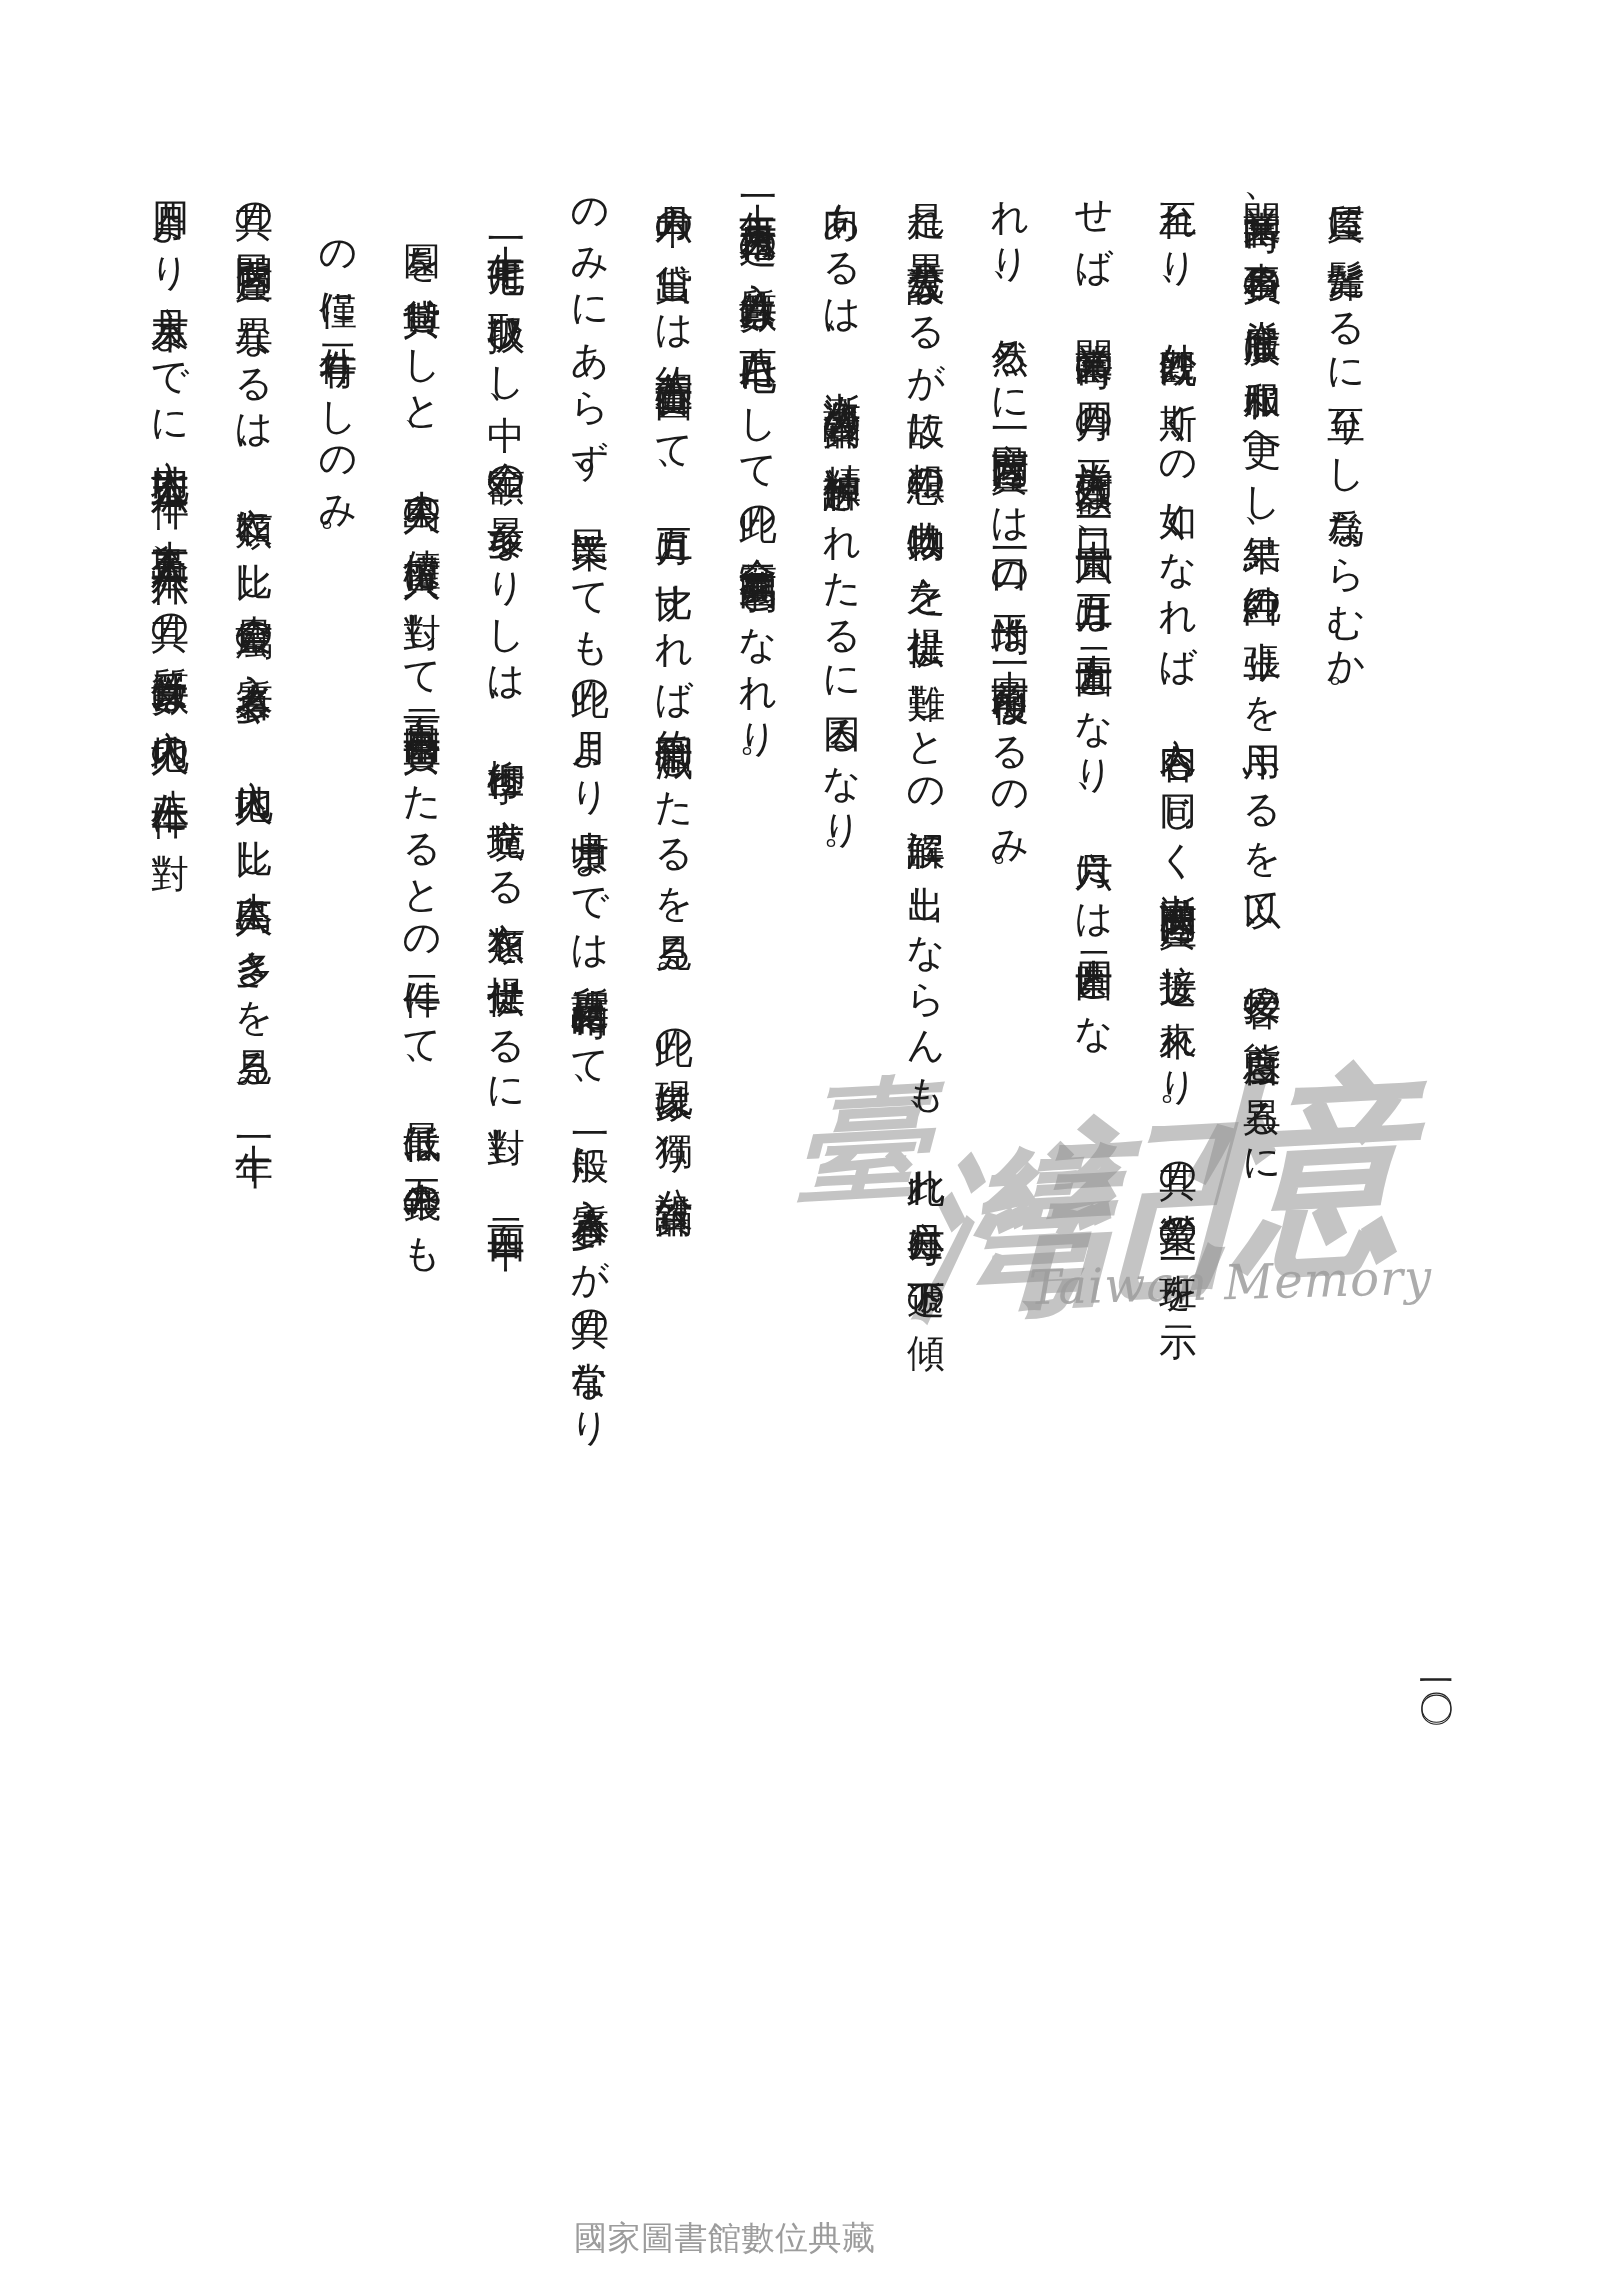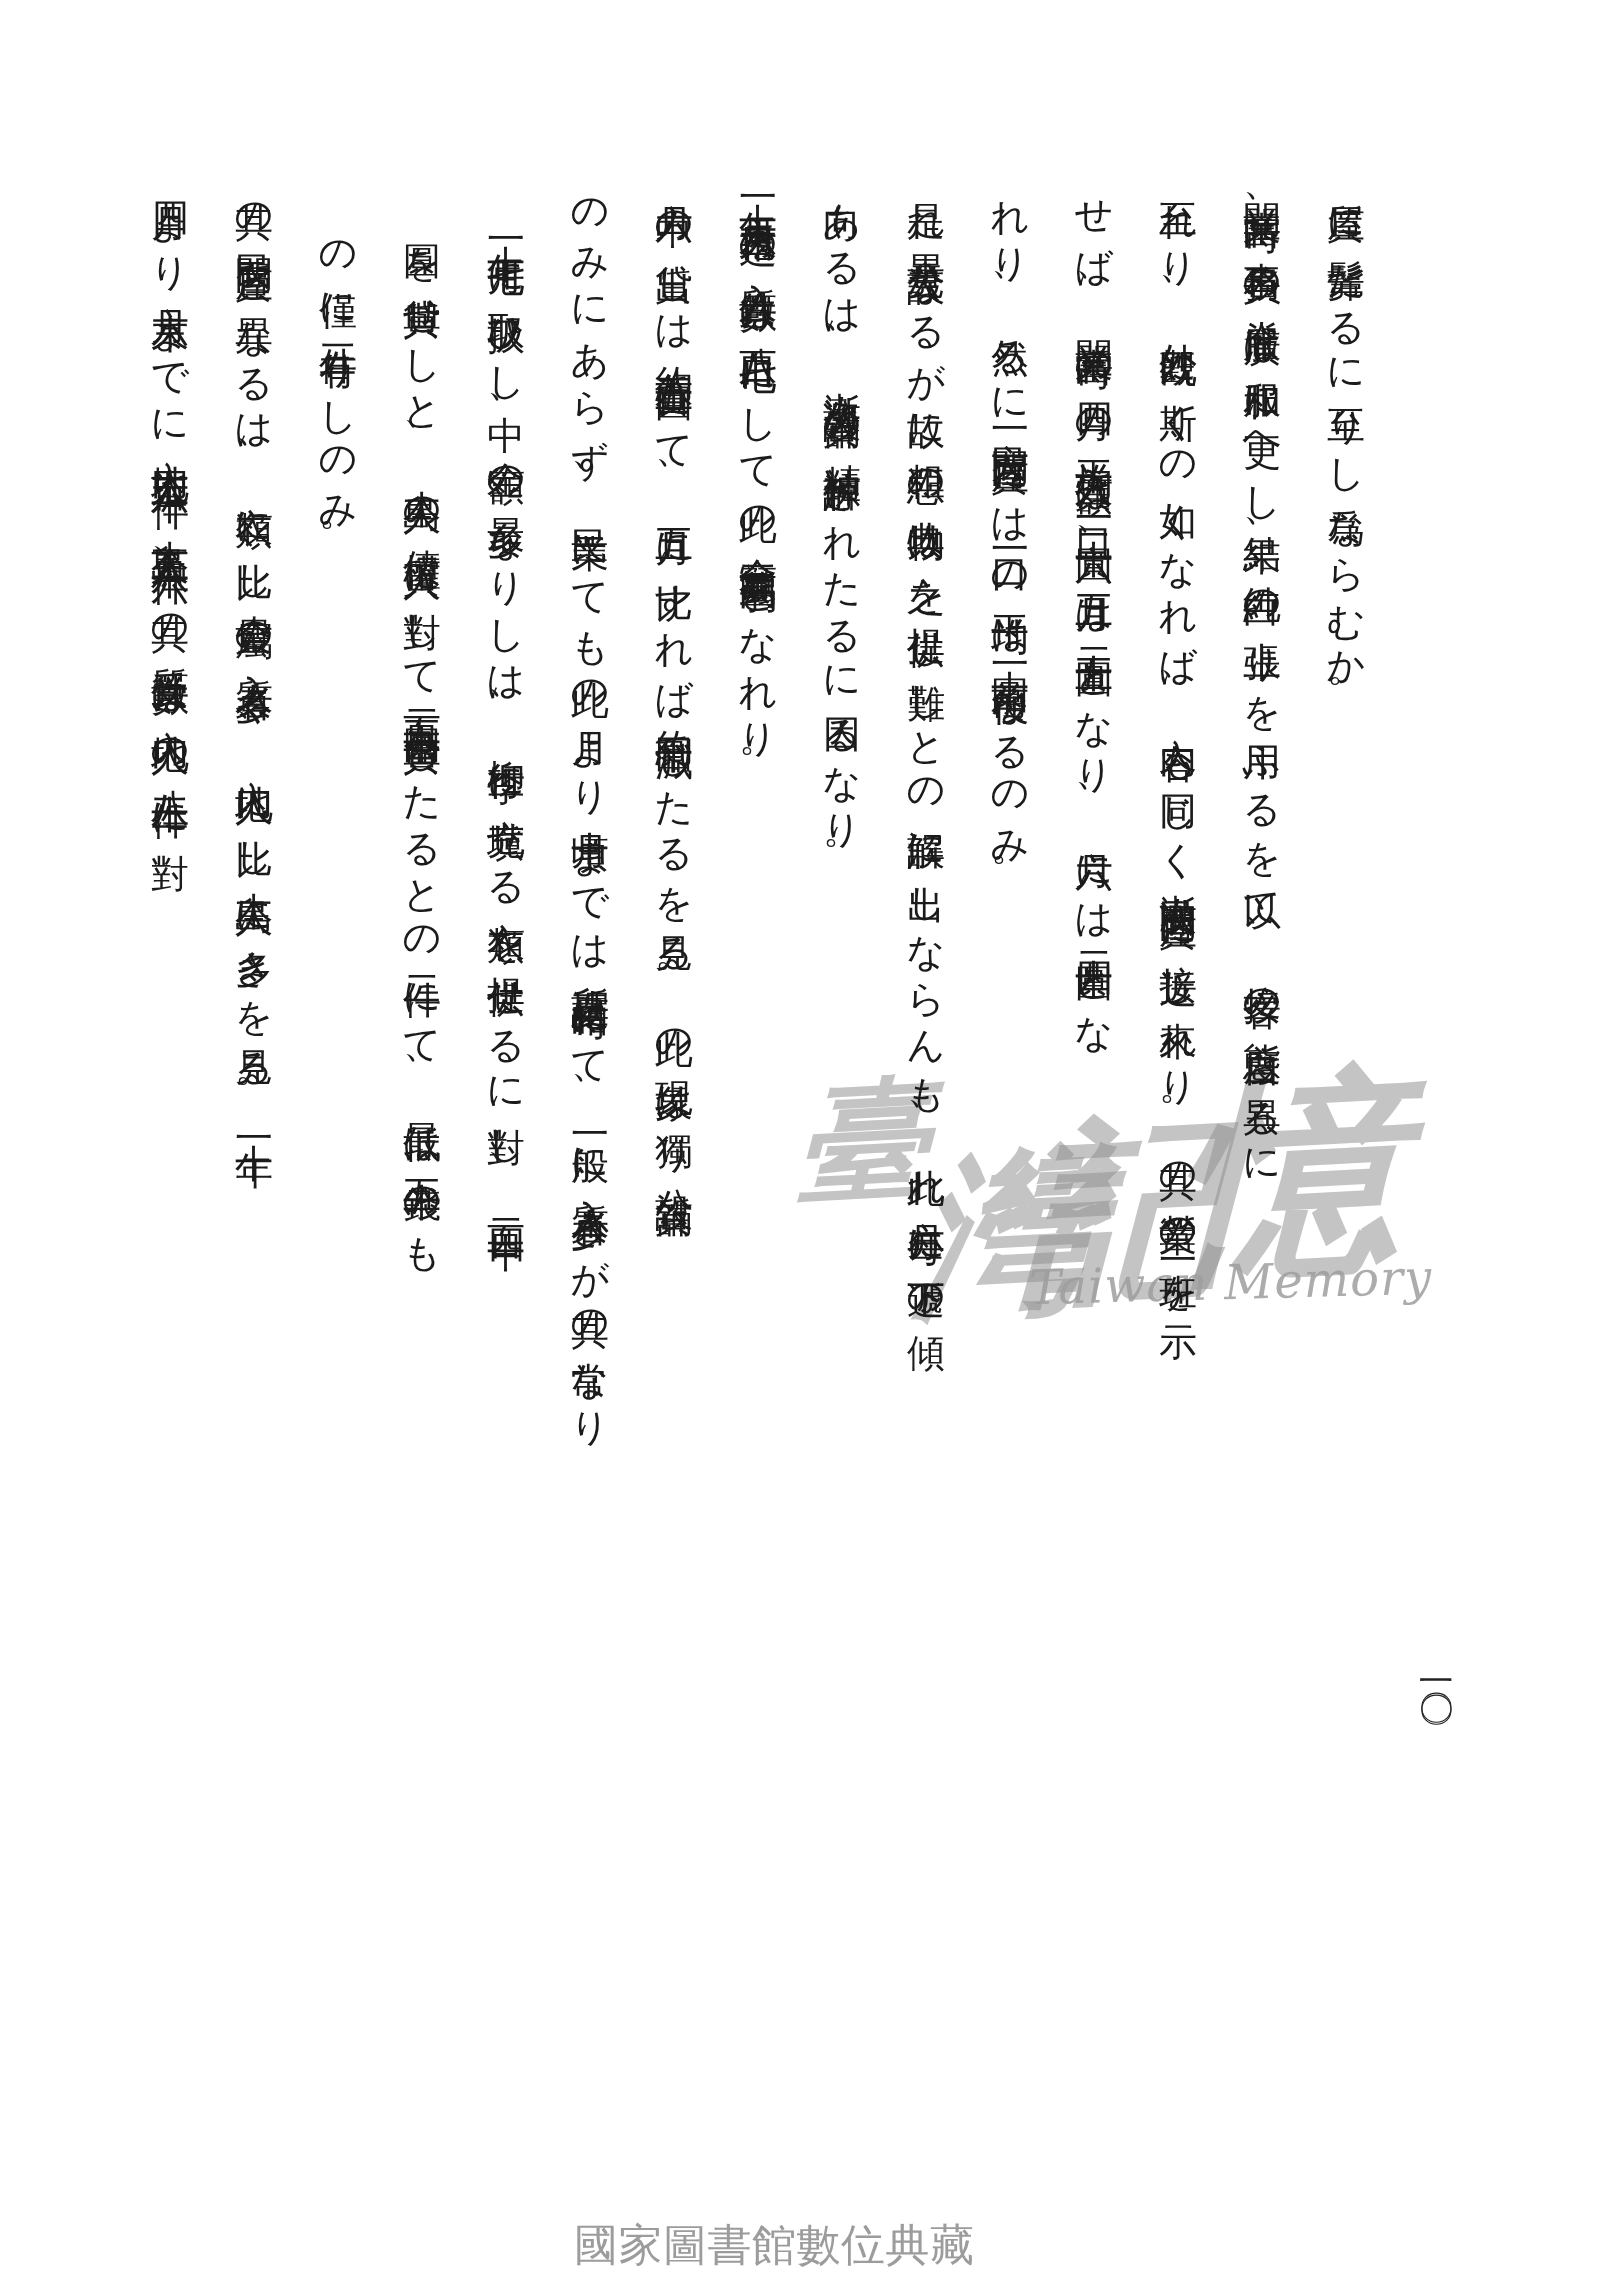--- a/index.html
+++ b/index.html
@@ -66,21 +66,21 @@
     opacity:0.85;
     letter-spacing:1px;
     white-space:nowrap;
     transform:rotate(-1.5deg);
     font-family:"DejaVu Serif","Liberation Serif",serif;
   }
   
   .footer{
     position:absolute;
     left:574px;top:2216px;
-    font-size:44px;
+    font-size:33px;
     letter-spacing:0.5px;
     color:#9c9c9c;
     font-family:"DejaVu Sans","Liberation Sans",sans-serif;
     white-space:nowrap;
   }
 </style>
 </head>
 <body>
 
 <div class="page">

